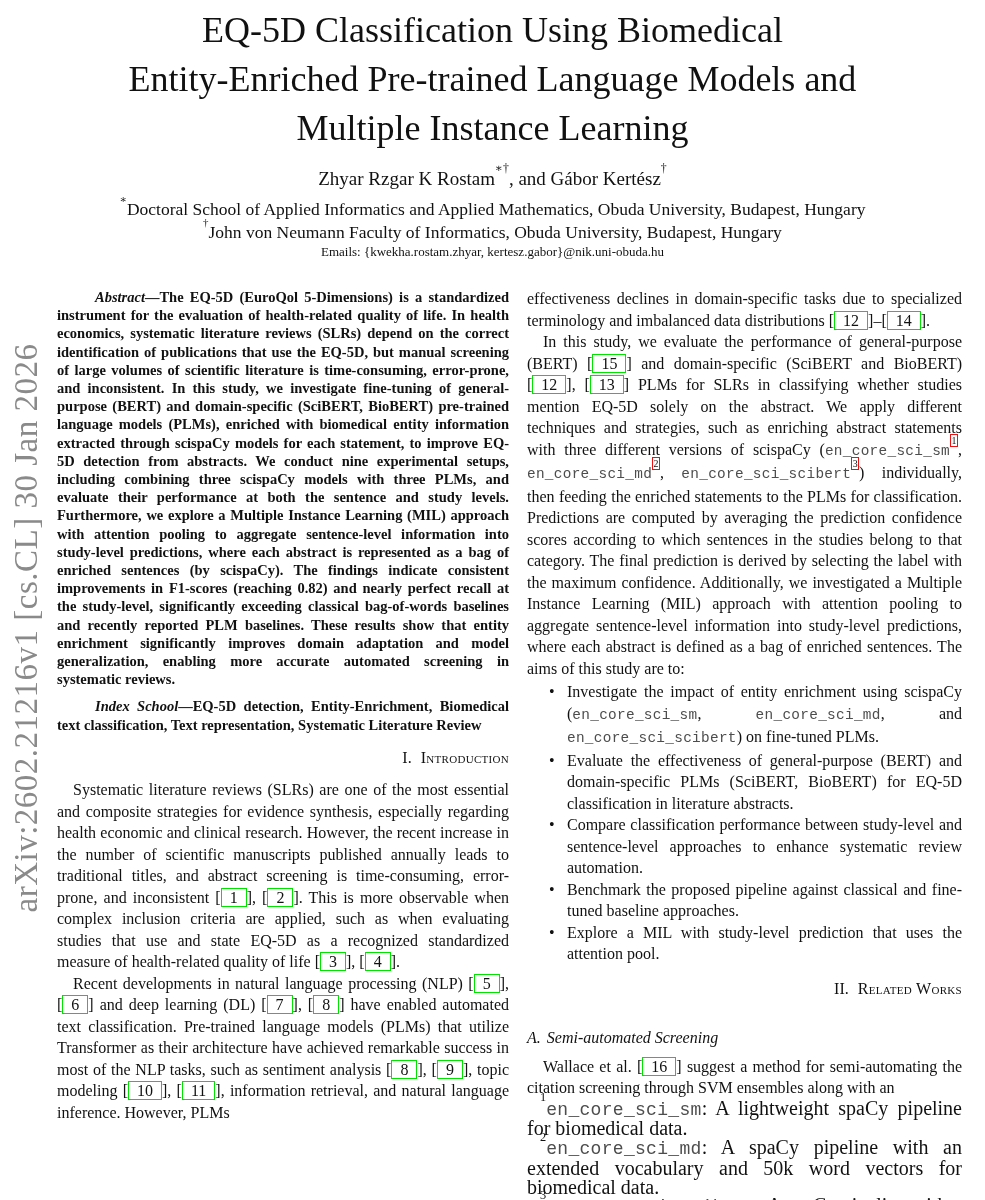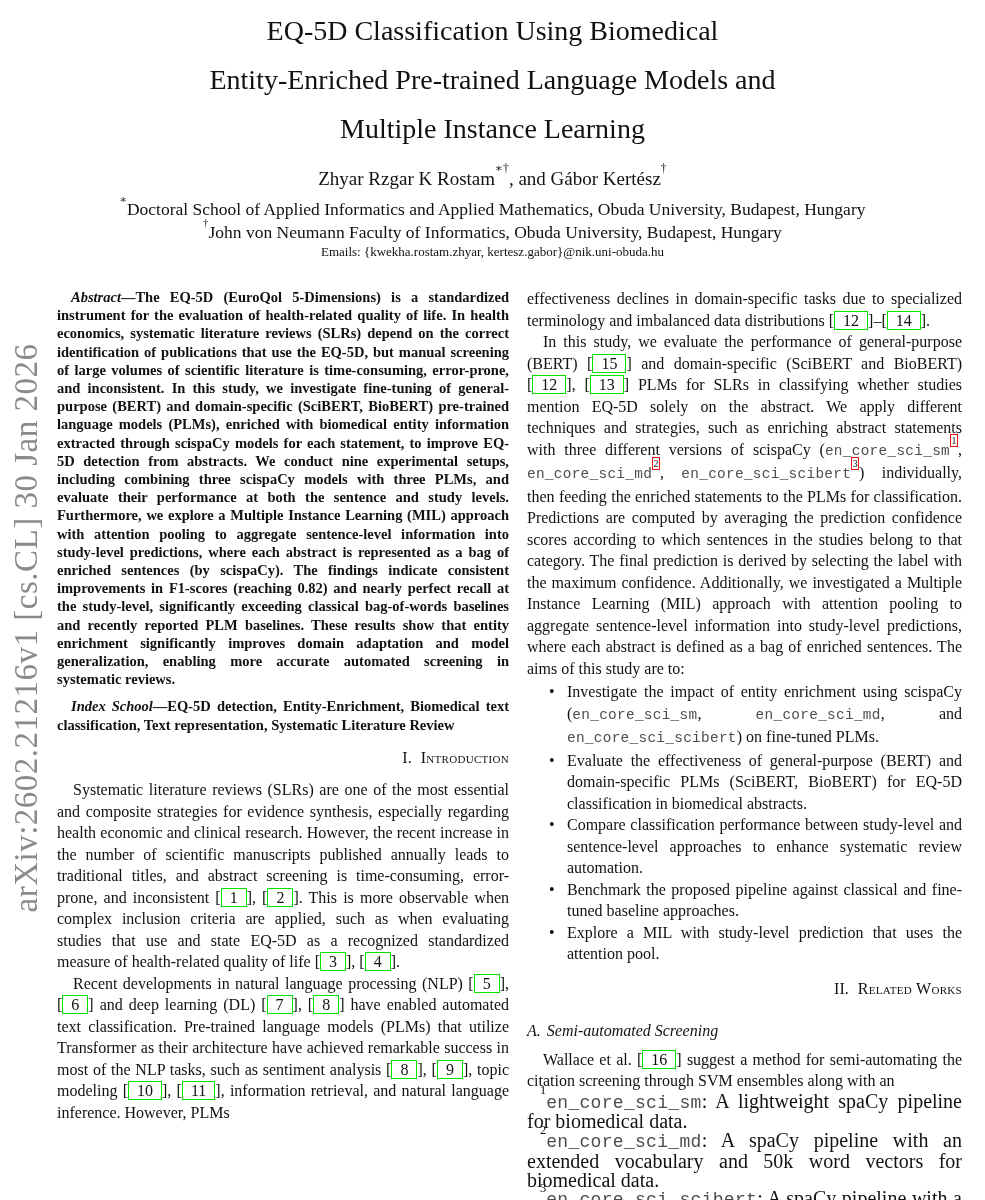--- a/index.html
+++ b/index.html
@@ -9,52 +9,52 @@
   
   .arxiv-watermark {
     position:absolute; top:628px; left:26px;
     transform:translate(-50%,-50%) rotate(-90deg);
     white-space:nowrap; font-size:33px; letter-spacing:0.5px;
     color:var(--watermark,#8a8a8a);
   }
 
   
   .header { position:absolute; top:6px; left:0; width:985px; text-align:center; }
-  .title-line { font-size:28px; line-height:49px; font-weight:400; }
+  .title-line { font-size:36px; line-height:49px; font-weight:400; }
   .authors { margin-top:15px; font-size:19px; }
   .affil { font-size:17.5px; line-height:22.5px; }
   .affil-block { margin-top:8px; }
   .emails { font-size:13px; margin-top:1px; }
 
   sup.s { font-size:0.62em; line-height:0; position:relative; top:-0.45em; }
 
   
   .columns { position:absolute; top:288px; left:57px; width:905px; height:912px;
              display:flex; gap:18px; overflow:hidden; }
   .col { font-size:16px; line-height:21.5px; text-align:justify; }
   .col-left { width:452px; }
   .col-right { width:435px; display:flex; flex-direction:column; }
 
   .abstract, .index-terms { font-weight:bold; font-size:14.5px; line-height:18.2px; }
   .abstract { text-indent:14px; }
   .index-terms { text-indent:14px; margin-top:9px; }
-  .bi { font-style:italic; }
+  .bi { font-style:italic;margin-left:24px; }
 
   .section-heading { text-align:right; margin:13px 0 11px 0; text-indent:0; }
   .section-heading .num { margin-right:9px; }
   .section-heading .sc { font-variant:small-caps; letter-spacing:0.3px; }
 
   p.body { text-indent:16px; margin:0; }
   p.noindent { text-indent:0; }
 
   ul.aims { list-style:none; margin-top:2px; padding-left:40px; }
   ul.aims li { position:relative; text-align:justify; }
   ul.aims li::before { content:"\2022"; position:absolute; left:-18px; }
 
-  .subsection { font-style:italic; text-align:left; margin:10px 0 7px 0; }
+  .subsection { font-style:italic; text-align:left; margin:17px 0 7px 0; }
   .subsection .num { margin-right:6px; }
 
   .footnotes { margin-top:auto; font-size:20px; line-height:18.8px; }
   .footnote { text-indent:13px; text-align:justify; }
 
   .cite { border:1.5px solid var(--citation_box,#00e400); padding:0 8px; }
   sup.fnref { font-size:0.62em; line-height:0; position:relative; top:-0.45em;
               border:1.5px solid var(--footnote_box,#ee1111); padding:0 0.5px; }
   .code { font-family:"Liberation Mono","DejaVu Sans Mono",monospace;
           font-size:0.9em; letter-spacing:0.3px; color:var(--code_text,#4d4d4d); }
@@ -88,21 +88,21 @@
     </div>
     <p class="body">Systematic literature reviews (SLRs) are one of the most essential and composite strategies for evidence synthesis, especially regarding health economic and clinical research. However, the recent increase in the number of scientific manuscripts published annually leads to traditional titles, and abstract screening is time-consuming, error-prone, and inconsistent [<span class="cite">1</span>], [<span class="cite">2</span>]. This is more observable when complex inclusion criteria are applied, such as when evaluating studies that use and state EQ-5D as a recognized standardized measure of health-related quality of life [<span class="cite">3</span>], [<span class="cite">4</span>].</p>
     <p class="body">Recent developments in natural language processing (NLP) [<span class="cite">5</span>], [<span class="cite">6</span>] and deep learning (DL) [<span class="cite">7</span>], [<span class="cite">8</span>] have enabled automated text classification. Pre-trained language models (PLMs) that utilize Transformer as their architecture have achieved remarkable success in most of the NLP tasks, such as sentiment analysis [<span class="cite">8</span>], [<span class="cite">9</span>], topic modeling [<span class="cite">10</span>], [<span class="cite">11</span>], information retrieval, and natural language inference. However, PLMs</p>
   </div>
 
   <div class="col col-right">
     <p class="body noindent">effectiveness declines in domain-specific tasks due to specialized terminology and imbalanced data distributions [<span class="cite">12</span>]–[<span class="cite">14</span>].</p>
     <p class="body">In this study, we evaluate the performance of general-purpose (BERT) [<span class="cite">15</span>] and domain-specific (SciBERT and BioBERT) [<span class="cite">12</span>], [<span class="cite">13</span>] PLMs for SLRs in classifying whether studies mention EQ-5D solely on the abstract. We apply different techniques and strategies, such as enriching abstract statements with three different versions of scispaCy (<span class="code">en_core_sci_sm</span><sup class="fnref">1</sup>, <span class="code">en_core_sci_md</span><sup class="fnref">2</sup>, <span class="code">en_core_sci_scibert</span><sup class="fnref">3</sup>) individually, then feeding the enriched statements to the PLMs for classification. Predictions are computed by averaging the prediction confidence scores according to which sentences in the studies belong to that category. The final prediction is derived by selecting the label with the maximum confidence. Additionally, we investigated a Multiple Instance Learning (MIL) approach with attention pooling to aggregate sentence-level information into study-level predictions, where each abstract is defined as a bag of enriched sentences. The aims of this study are to:</p>
     <ul class="aims">
       <li>Investigate the impact of entity enrichment using scispaCy (<span class="code">en_core_sci_sm</span>, <span class="code">en_core_sci_md</span>, and <span class="code">en_core_sci_scibert</span>) on fine-tuned PLMs.</li>
-      <li>Evaluate the effectiveness of general-purpose (BERT) and domain-specific PLMs (SciBERT, BioBERT) for EQ-5D classification in biomedical abstracts.</li>
+      <li>Evaluate the effectiveness of general-purpose (BERT) and domain-specific PLMs (SciBERT, BioBERT) for EQ-5D classification in literature abstracts.</li>
       <li>Compare classification performance between study-level and sentence-level approaches to enhance systematic review automation.</li>
       <li>Benchmark the proposed pipeline against classical and fine-tuned baseline approaches.</li>
       <li>Explore a MIL with study-level prediction that uses the attention pool.</li>
     </ul>
     <div class="section-heading">
       <span class="num">II.</span><span class="sc">Related Works</span>
     </div>
     <div class="subsection">
       <span class="num">A.</span><span>Semi-automated Screening</span>
     </div>

